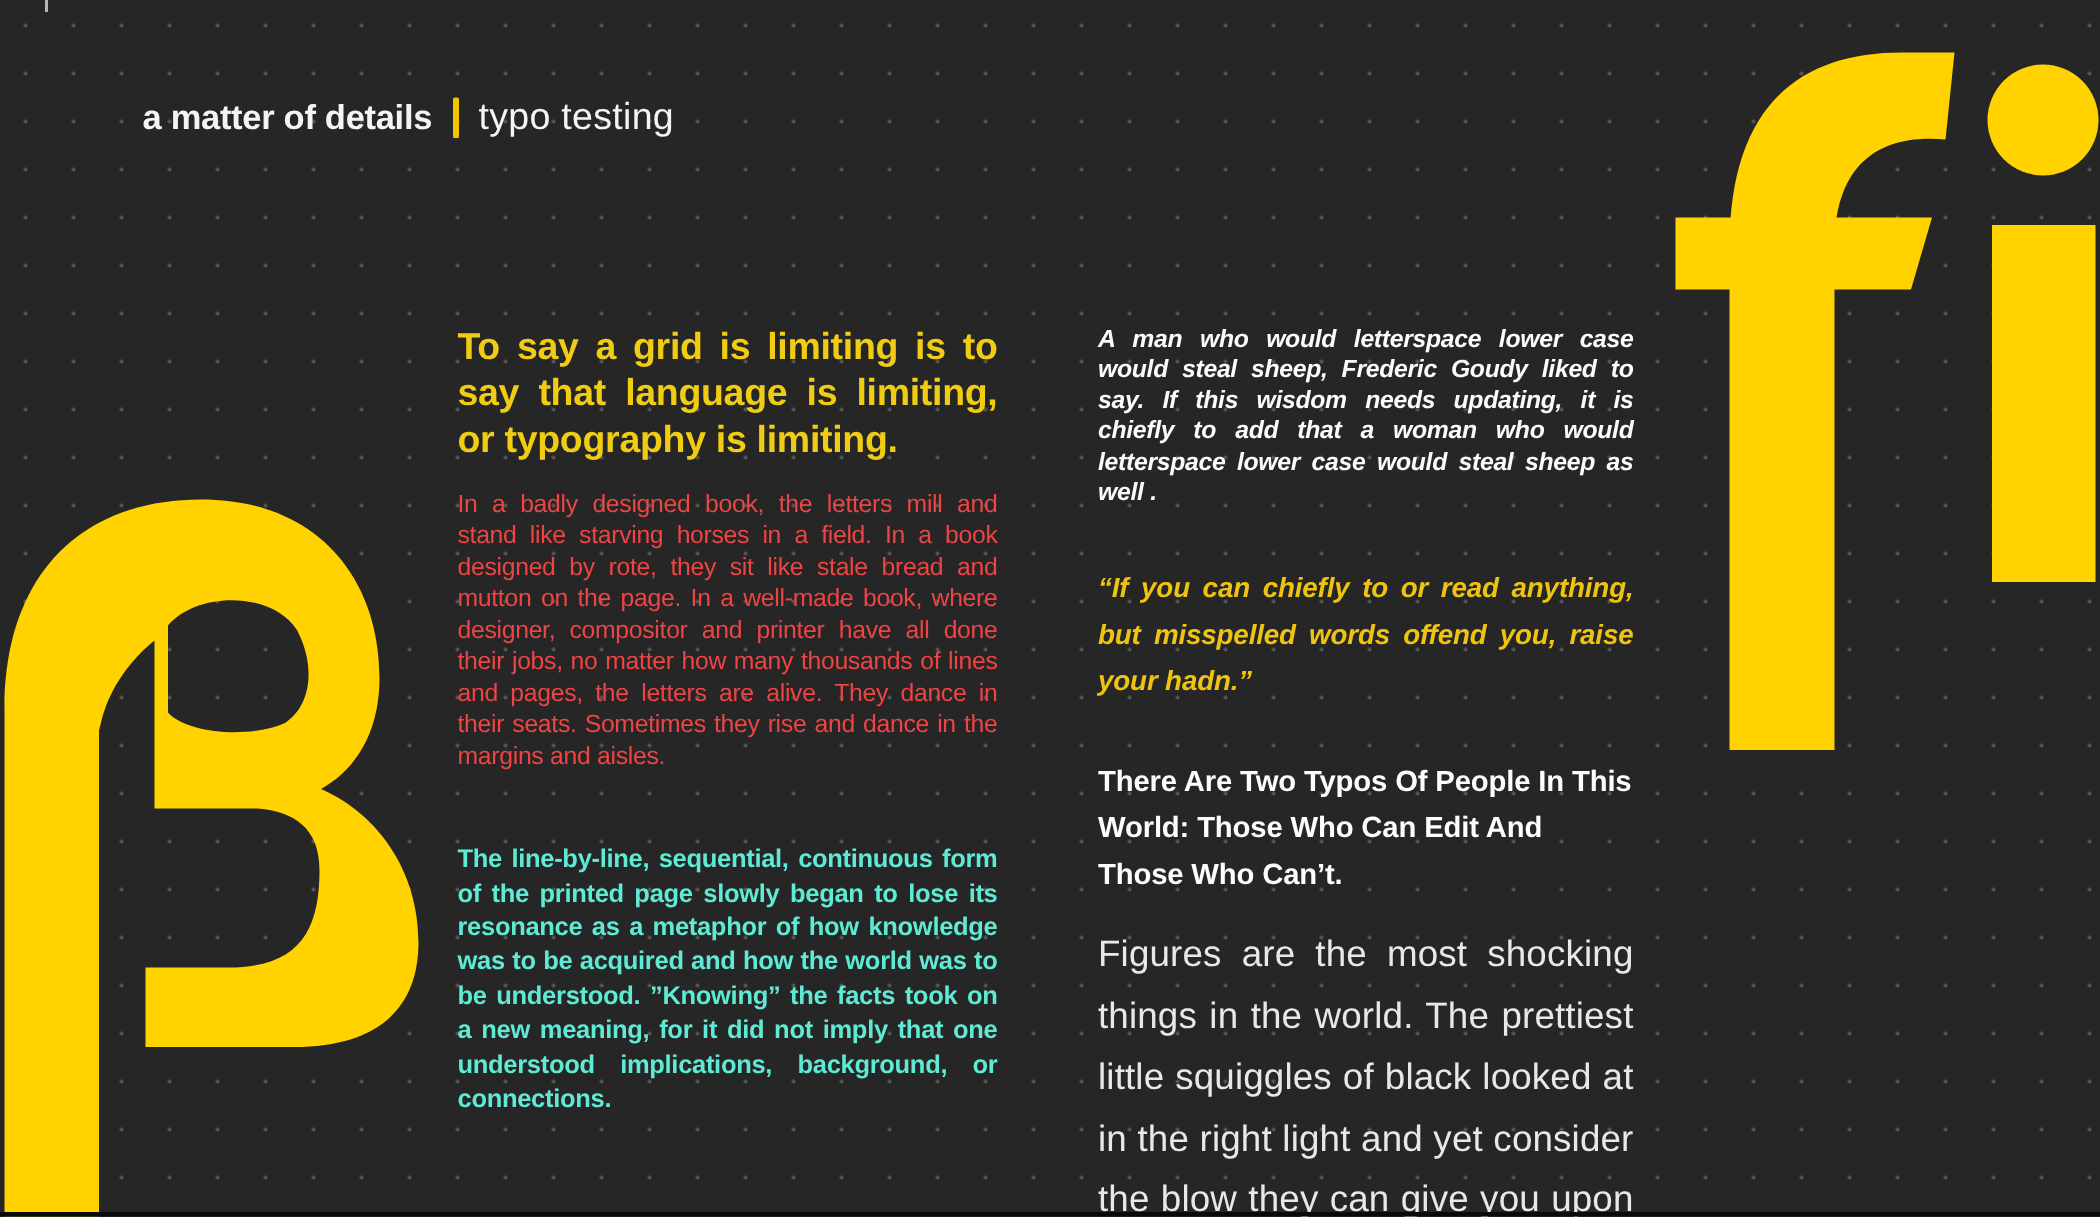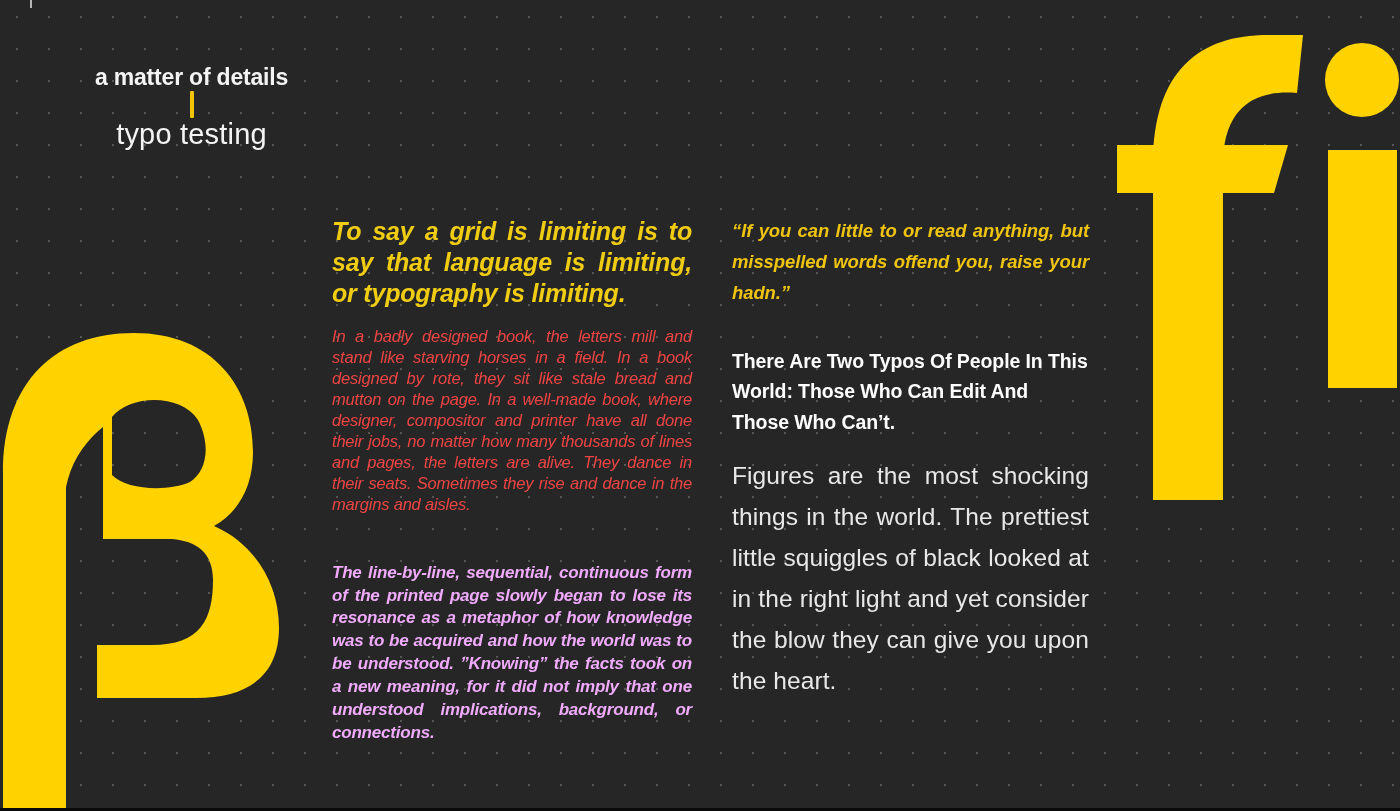--- a/index.html
+++ b/index.html
@@ -13,44 +13,44 @@
     position:absolute;inset:0;
     background-image:radial-gradient(circle,rgba(210,210,205,0.28) 1.1px,transparent 1.3px);
     background-size:32px 32px;
     background-position:1px 1px;
     pointer-events:none;
   }
   .edge-bottom{position:absolute;left:0;bottom:0;width:1400px;height:3px;background:#0a0a0a;}
   .crop-tick{position:absolute;left:30px;top:0;width:2px;height:8px;background:rgba(230,230,230,0.75);}
 
   
-  .header{position:absolute;left:95px;top:64px;display:flex;align-items:center;white-space:nowrap;flex-direction:column;}
+  .header{position:absolute;left:95px;top:64px;display:flex;align-items:center;white-space:nowrap;}
   .header .prefix{color:#f4f4f4;font-size:23px;font-weight:700;letter-spacing:-0.2px;}
   .header .sep{display:inline-block;width:4px;height:27px;background:#f2c400;margin:0 13px 0 14px;border-radius:1px;}
-  .header .title{color:#f4f4f4;font-size:29px;font-weight:400;letter-spacing:0.2px;}
+  .header .title{color:#f4f4f4;font-size:25px;font-weight:400;letter-spacing:0.2px;}
 
   
   .beta-glyph{position:absolute;left:0;top:325px;width:290px;height:486px;}
   .fi-glyph{position:absolute;left:1100px;top:0;width:300px;height:520px;}
 
   
   .col{position:absolute;text-align:justify;}
-  .col-left{left:332px;top:216px;width:360px;font-style:italic;}
+  .col-left{left:305px;top:216px;width:360px;}
   .col-right{left:732px;top:216px;width:357px;}
 
   .lead-heading{
     color:#f0cd13;font-size:25px;line-height:1.24;font-weight:600;
     letter-spacing:-0.2px;margin:0 0 17px 0;
   }
   .body-par{
     color:#ef4444;font-size:16.5px;line-height:1.27;font-weight:400;
     letter-spacing:-0.2px;margin:0 0 47px 0;
   }
   .bold-par{
-    color:#f0abfc;font-size:17px;line-height:1.35;font-weight:700;
+    color:#5eead4;font-size:17px;line-height:1.35;font-weight:700;
     letter-spacing:-0.2px;margin:0;
   }
   .lead-italic{
     color:#fbfbfb;font-size:16.5px;line-height:1.24;font-weight:700;font-style:italic;
     letter-spacing:-0.2px;margin:0 0 38px 0;
   }
   .quote-par{
     color:#eec411;font-size:18.5px;line-height:1.67;font-weight:600;font-style:italic;
     letter-spacing:-0.1px;margin:0 0 37px 0;
   }
@@ -103,18 +103,19 @@
   <span class="title">typo testing</span>
 </div>
 
 <div class="col col-left">
   <p class="lead-heading">To say a grid is limiting is to say that language is limiting, or typography is limiting.</p>
   <p class="body-par">In a badly designed book, the letters mill and stand like starving horses in a field. In a book designed by rote, they sit like stale bread and mutton on the page. In a well-made book, where designer, compositor and printer have all done their jobs, no matter how many thousands of lines and pages, the letters are alive. They dance in their seats. Sometimes they rise and dance in the margins and aisles.</p>
   <p class="bold-par">The line-by-line, sequential, continuous form of the printed page slowly began to lose its resonance as a metaphor of how knowledge was to be acquired and how the world was to be understood. ”Knowing” the facts took on a new meaning, for it did not imply that one understood implications, background, or connections.</p>
 </div>
 
 <div class="col col-right">
-  <p class="quote-par">“If you can little to or read anything, but misspelled words offend you, raise your hadn.”</p>
+  <p class="lead-italic">A man who would letterspace lower case would steal sheep, Frederic Goudy liked to say. If this wisdom needs updating, it is chiefly to add that a woman who would letterspace lower case would steal sheep as well .</p>
+  <p class="quote-par">“If you can chiefly to or read anything, but misspelled words offend you, raise your hadn.”</p>
   <p class="two-typos-heading">There Are Two Typos Of People In This World: Those Who Can Edit And Those Who Can’t.</p>
   <p class="closing-par">Figures are the most shocking things in the world. The prettiest little squiggles of black looked at in the right light and yet consider the blow they can give you upon the heart.</p>
 </div>
 
 <div class="edge-bottom"></div>
 
 </body></html>

